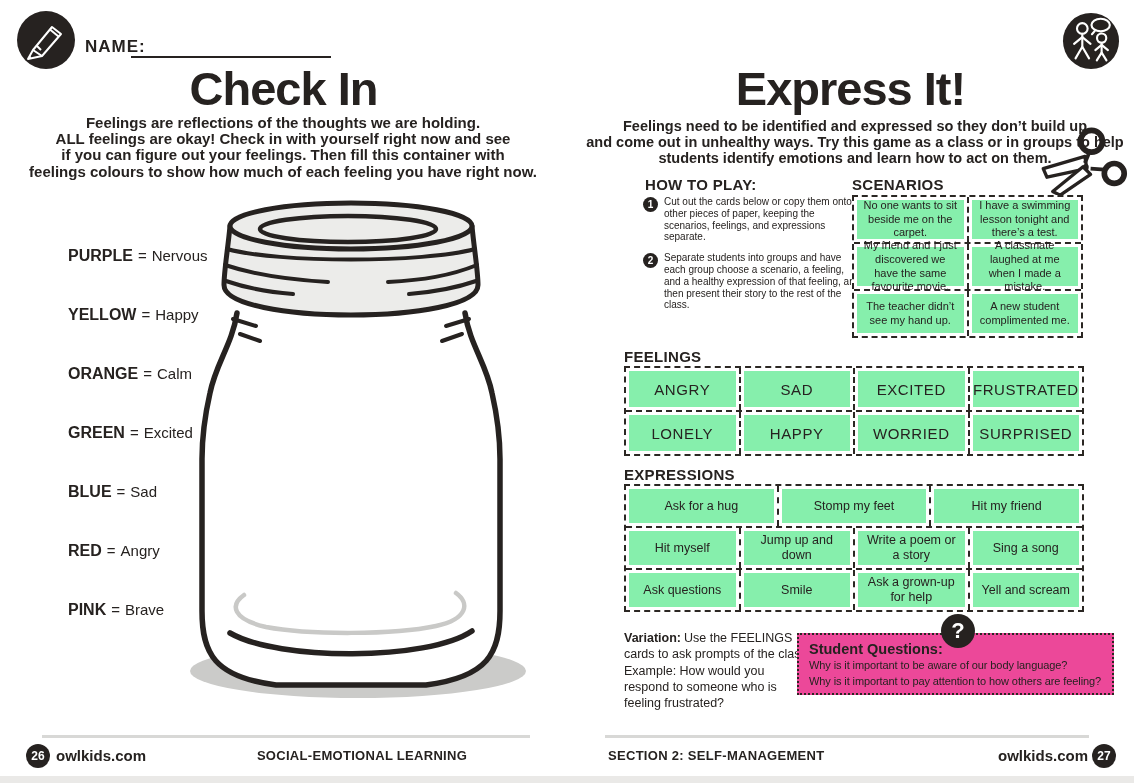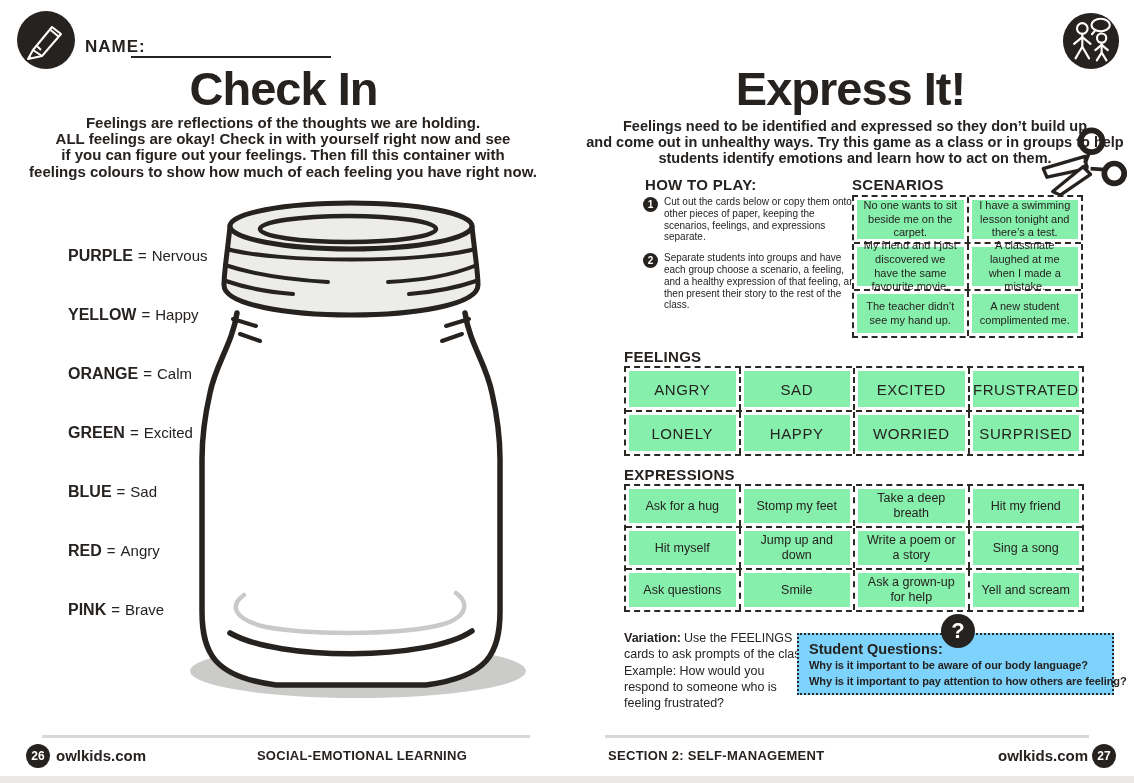--- a/index.html
+++ b/index.html
@@ -55,24 +55,24 @@
     justify-content:center; text-align:center; }
   .scen { left:852px; top:195px; width:231px; height:143px; }
   .scen .cg-inner { font-size:11px; line-height:1.25; padding:0 5px; }
   .feel { left:624px; top:366px; width:460px; height:90px; }
   .feel .cg-inner { font-size:15px; letter-spacing:0.6px; }
   .expr { left:624px; top:484px; width:460px; height:128px; }
   .expr .cg-inner { font-size:12.5px; line-height:1.2; padding:0 6px; }
 
   .variation { left:624px; top:630px; width:188px; font-size:12.5px; line-height:1.3; }
   .var-label { font-weight:700; margin-right:3px; }
-  .sq-box { left:797px; top:633px; width:317px; height:62px; background:#7dd3fc;
+  .sq-box { left:797px; top:633px; width:317px; height:62px; background:#ec4899;
     border:2px dotted #2b2723; padding:6px 10px 0 10px; }
   .sq-title { font-size:14.5px; font-weight:700; margin-bottom:1px; }
-  .sq-line { font-size:11px; line-height:1.45; white-space:nowrap; letter-spacing:-0.1px;font-weight:bold; }
+  .sq-line { font-size:11px; line-height:1.45; white-space:nowrap; letter-spacing:-0.1px; }
   .q-badge { left:941px; top:614px; width:34px; height:34px; font-size:22px; font-weight:700; }
 
   
   .footer-line { top:735px; height:2.5px; background:#d8d8d6; }
   .fl-left { left:42px; width:488px; }
   .fl-right { left:605px; width:484px; }
   .badge-26 { left:26px; top:744px; }
   .badge-27 { left:1092px; top:744px; }
   .owlkids-left { left:56px; top:747px; font-size:15px; font-weight:700; }
   .owlkids-right { left:980px; top:747px; width:108px; text-align:right; font-size:15px; font-weight:700; }
@@ -261,23 +261,20 @@
 <div class="abs sec-label expressions-label">EXPRESSIONS</div>
 <div class="cardgrid expr">
   <div class="cg-row">
     <div class="cg-cell">
         <div class="cg-inner">Ask for a hug</div>
       </div>
     <div class="cg-cell">
         <div class="cg-inner">Stomp my feet</div>
       </div>
     <div class="cg-cell">
-        <div class="cg-inner">Take a deep breath</div>
-      </div>
-    <div class="cg-cell">
         <div class="cg-inner">Hit my friend</div>
       </div>
   </div>
   <div class="cg-row">
     <div class="cg-cell">
         <div class="cg-inner">Hit myself</div>
       </div>
     <div class="cg-cell">
         <div class="cg-inner">Jump up and down</div>
       </div>

